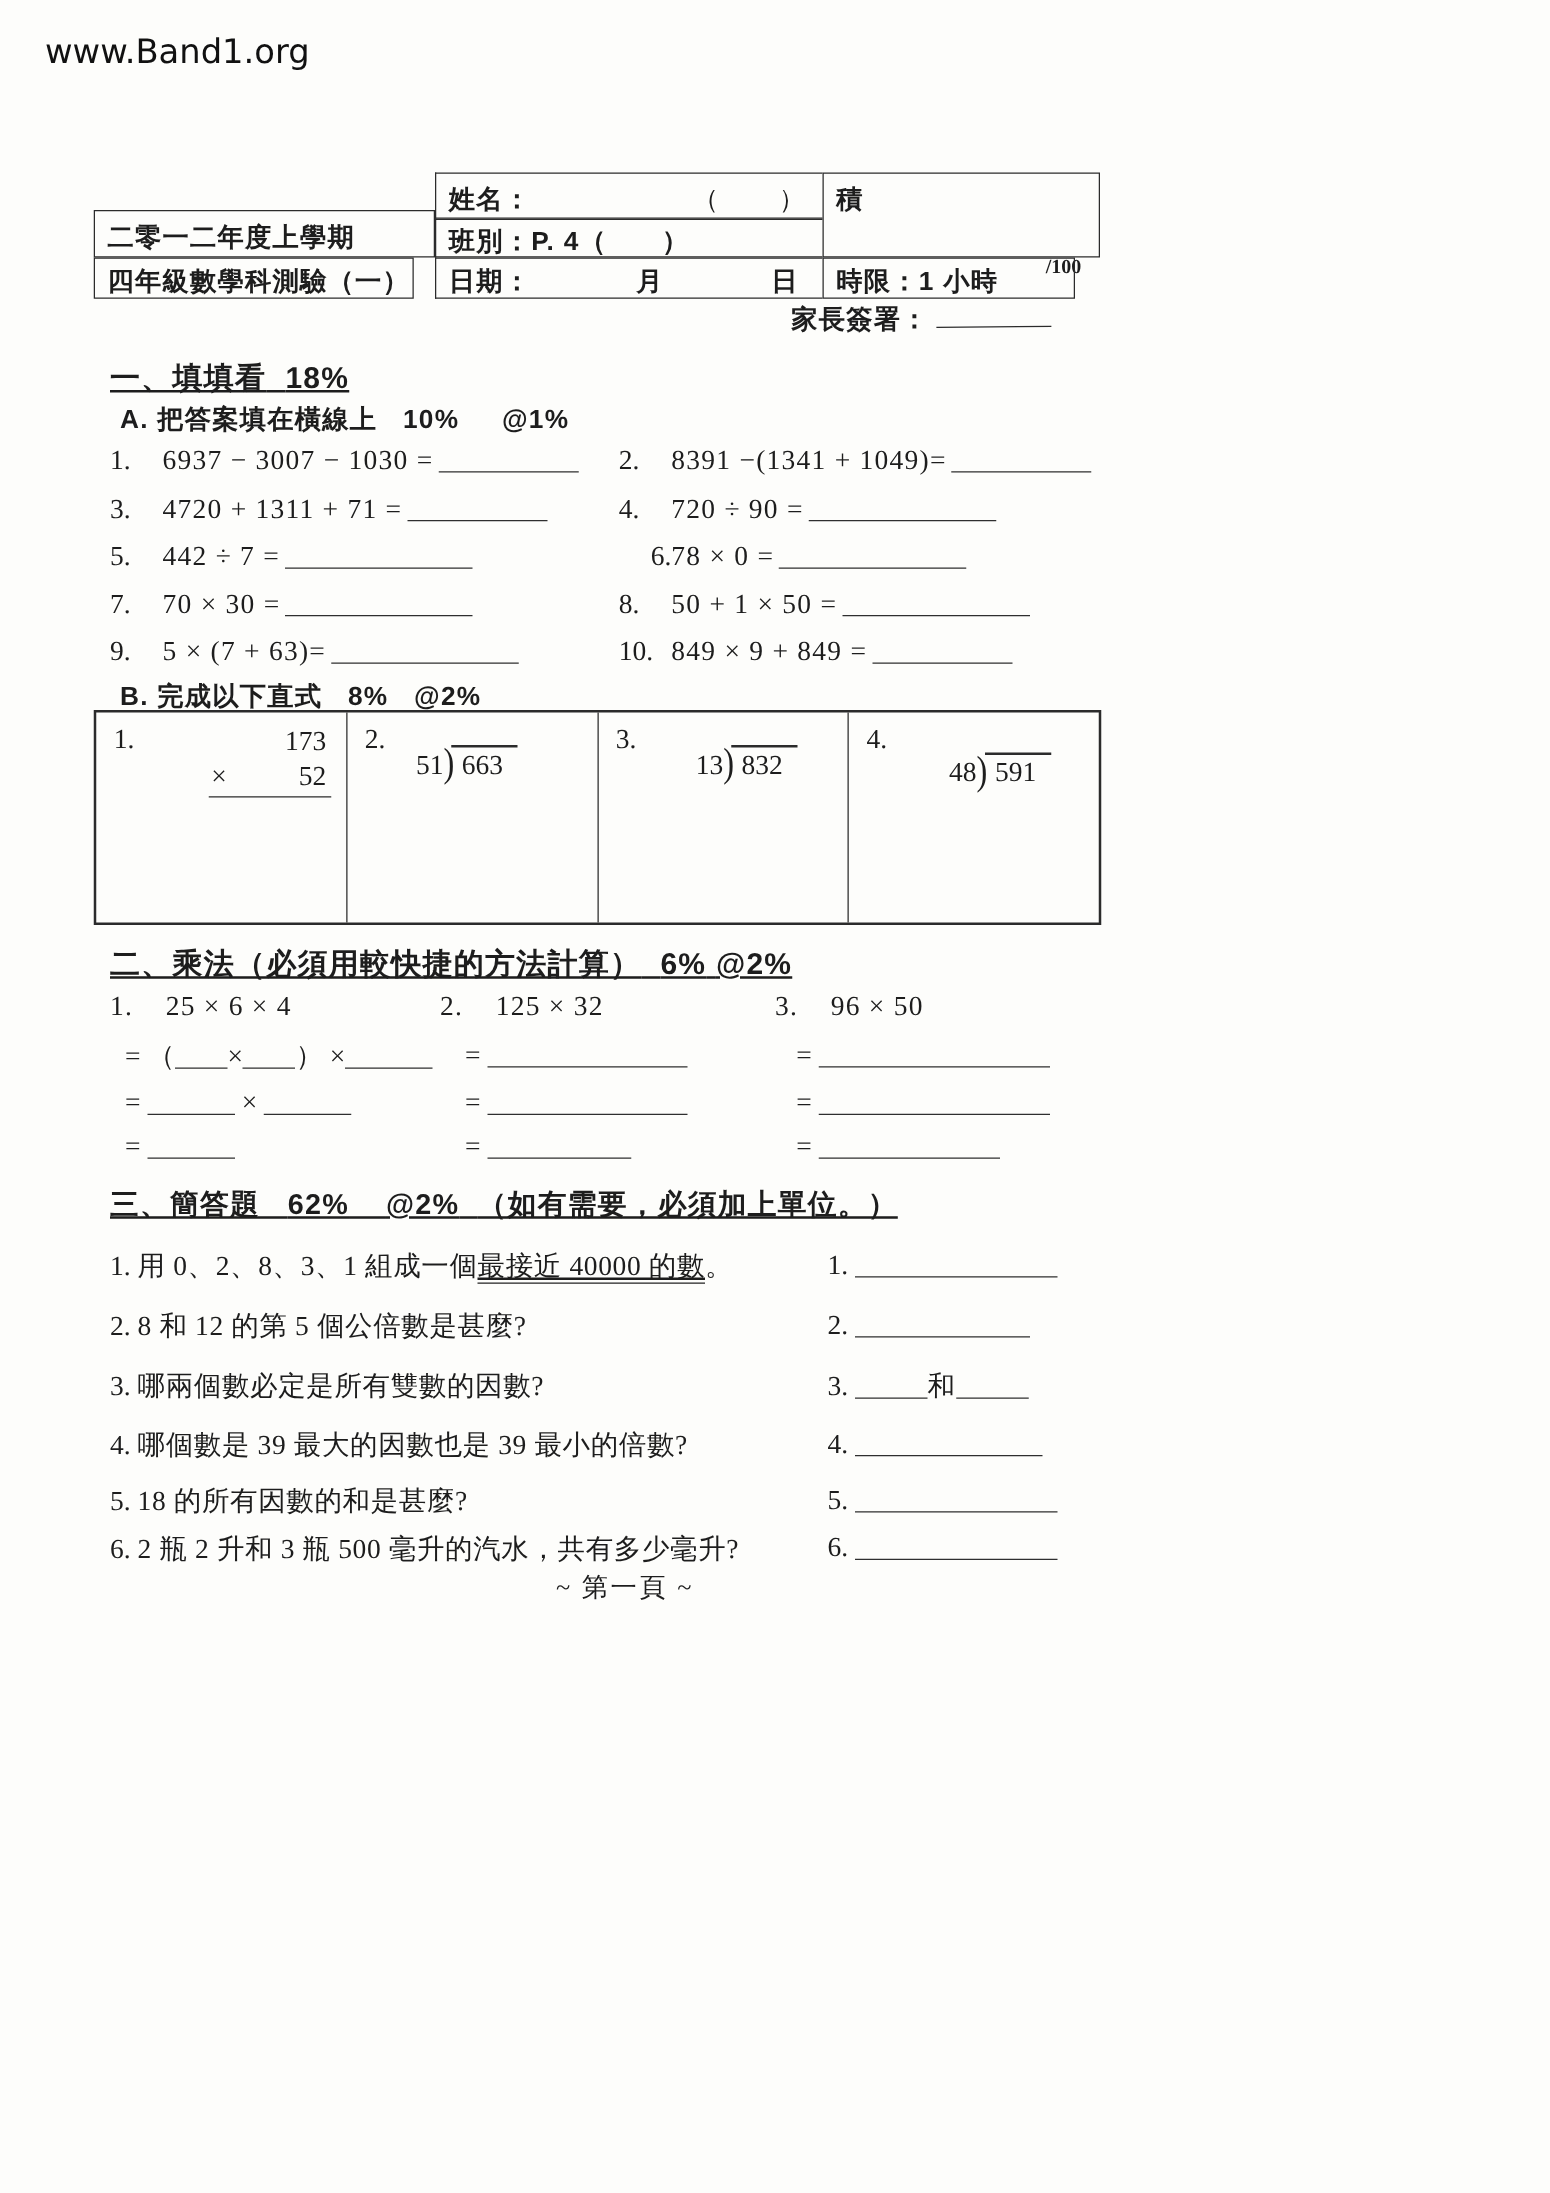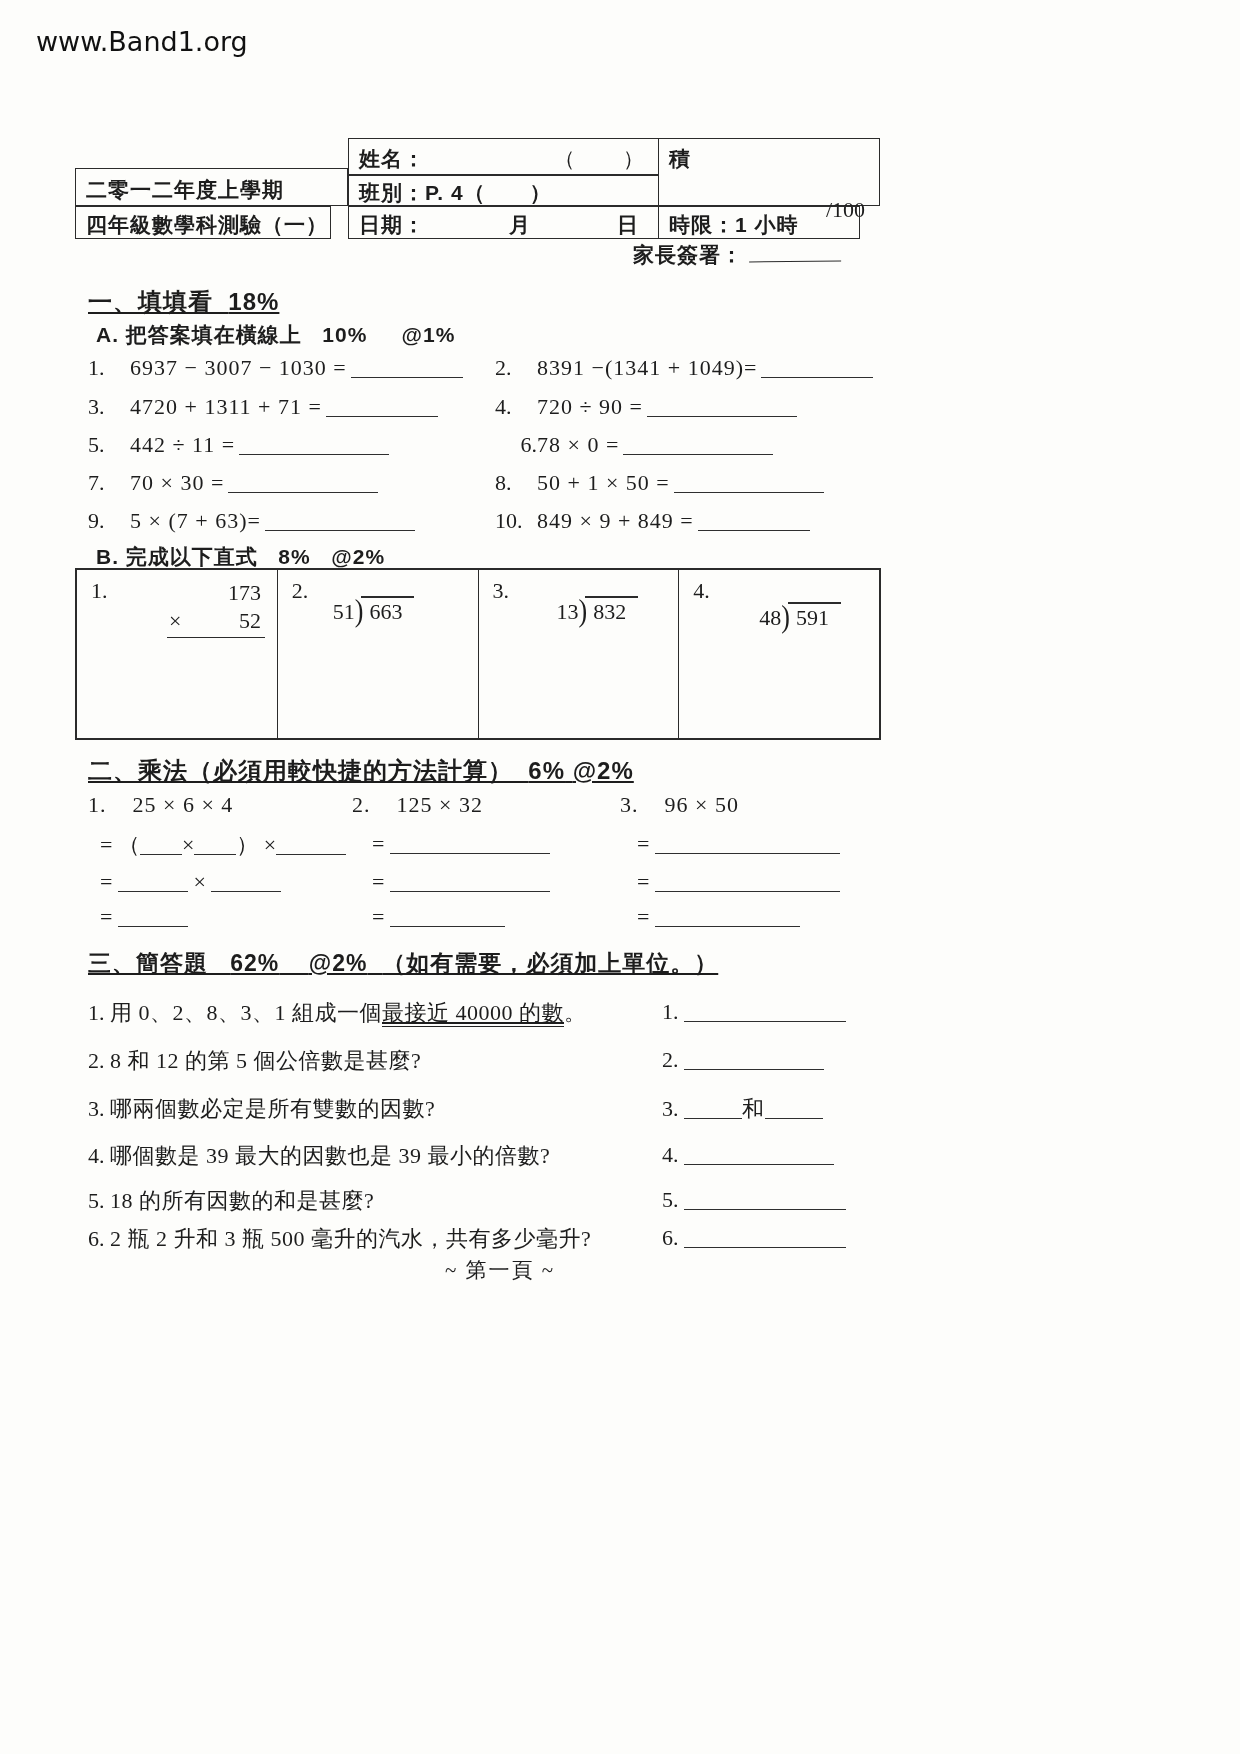--- a/index.html
+++ b/index.html
@@ -10,21 +10,21 @@
     font-family:"Liberation Serif", serif;
     overflow:hidden;
   }
   .abs { position:absolute; }
   .watermark { font-family:"DejaVu Sans", sans-serif; font-size:27px; color:#111; }
 
   
   .hcell { position:absolute; box-sizing:border-box; border:1.6px solid #2b2b2b; background:transparent; }
   .hlabel { font-size:21px; font-weight:bold; font-family:"Liberation Sans", sans-serif; letter-spacing:1px; }
   .paren { letter-spacing:2px; }
-  .score-total { position:absolute; right:10px; bottom:26px; font-size:22px; font-family:"Liberation Serif", serif; font-weight:normal;}
+  .score-total { position:absolute; right:10px; bottom:26px; font-size:16px; font-family:"Liberation Serif", serif; font-weight:bold;}
   .sign-line { display:inline-block; width:92px; border-bottom:1.6px solid #2b2b2b; height:1em; margin-left:6px; transform:rotate(-0.6deg); }
 
   .sec-title { font-family:"Liberation Sans", sans-serif; font-weight:bold; font-size:24px; letter-spacing:1px;text-decoration:underline; }
   .sub-label { font-family:"Liberation Sans", sans-serif; font-weight:bold; font-size:21px; letter-spacing:1px; }
   .expr { font-size:22px; letter-spacing:1px; }
   .qno { font-size:22px; }
   .blank { display:inline-block; border-bottom:1.6px solid #2f2f2f; height:1.05em; vertical-align:-3px; }
   .b-sm { width:42px; } .b-md { width:70px; } .b-lg { width:112px; } .b-xl { width:150px; } .b-ans { width:162px; }
 
   .pa-item { position:absolute; white-space:nowrap; }
@@ -109,21 +109,21 @@
   <div class="pa-item" style="left:495px; top:355px;">
     <span class="qno">2.</span><span class="expr">8391 −(1341 + 1049)=</span> <span class="blank b-lg"></span>
   </div>
   <div class="pa-item" style="left:88px; top:394px;">
     <span class="qno">3.</span><span class="expr">4720 + 1311 + 71 =</span> <span class="blank b-lg"></span>
   </div>
   <div class="pa-item" style="left:495px; top:394px;">
     <span class="qno">4.</span><span class="expr">720 ÷ 90 =</span> <span class="blank b-xl"></span>
   </div>
   <div class="pa-item" style="left:88px; top:432px;">
-    <span class="qno">5.</span><span class="expr">442 ÷ 11 =</span> <span class="blank b-xl"></span>
+    <span class="qno">5.</span><span class="expr">442 ÷ 7 =</span> <span class="blank b-xl"></span>
   </div>
   <div class="pa-item" style="left:495px; top:432px;text-align:right;">
     <span class="qno">6.</span><span class="expr">78 × 0 =</span> <span class="blank b-xl"></span>
   </div>
   <div class="pa-item" style="left:88px; top:470px;">
     <span class="qno">7.</span><span class="expr">70 × 30 =</span> <span class="blank b-xl"></span>
   </div>
   <div class="pa-item" style="left:495px; top:470px;">
     <span class="qno">8.</span><span class="expr">50 + 1 × 50 =</span> <span class="blank b-xl"></span>
   </div>

